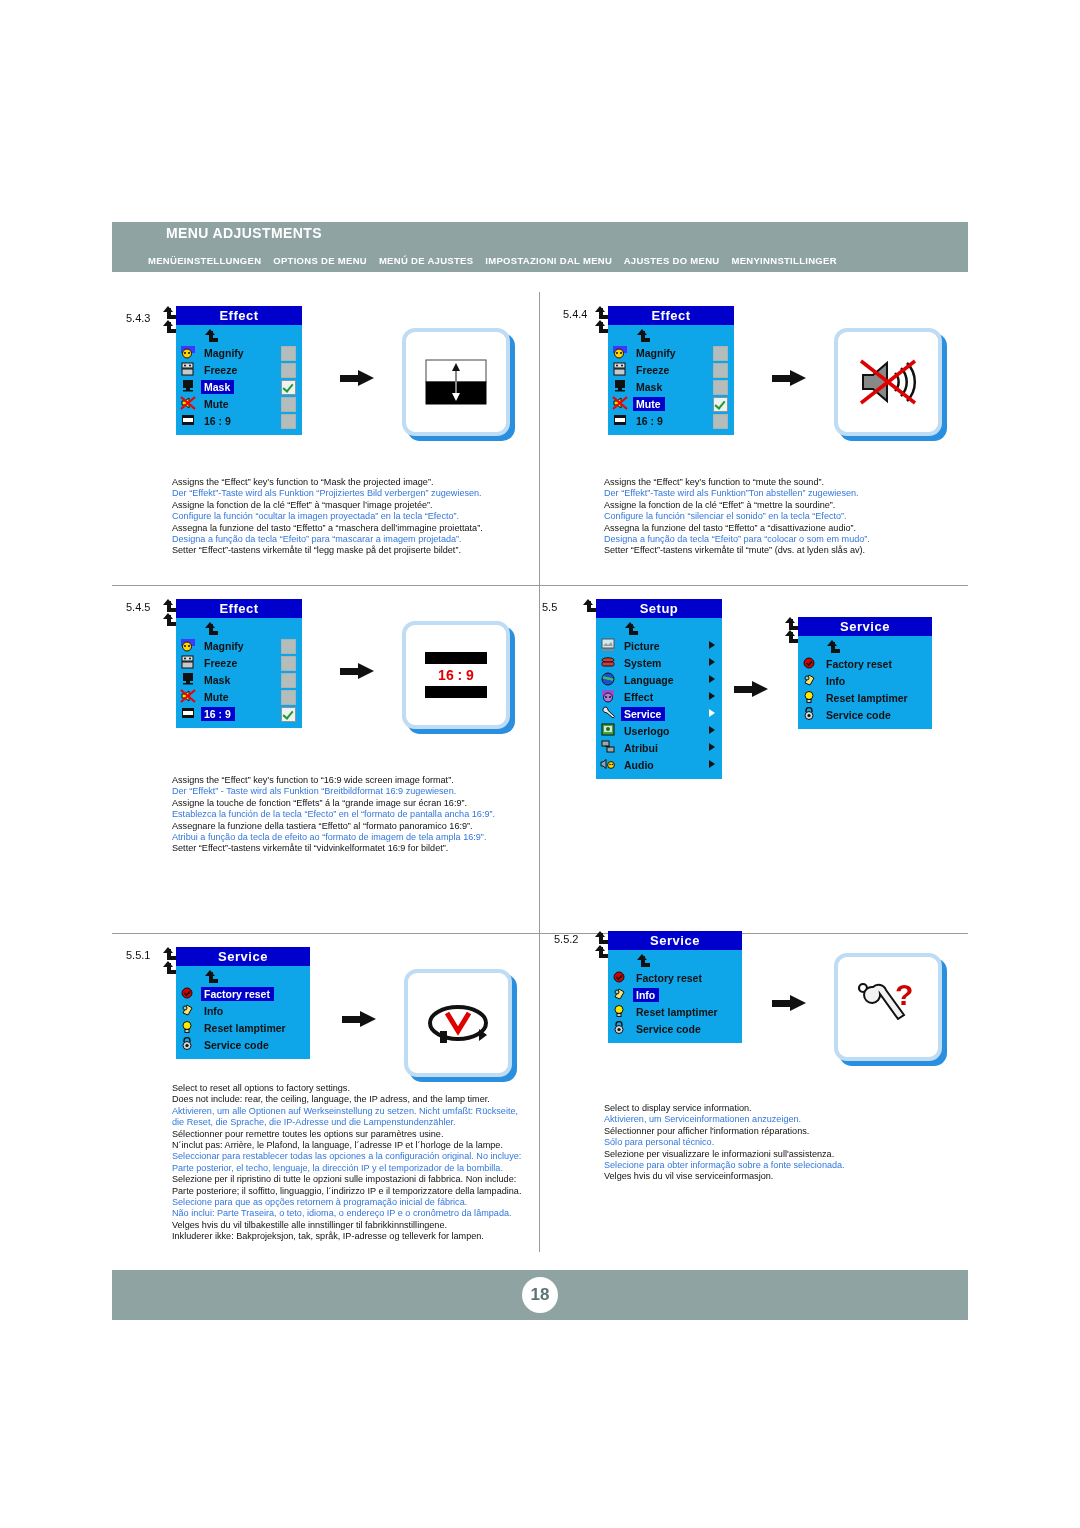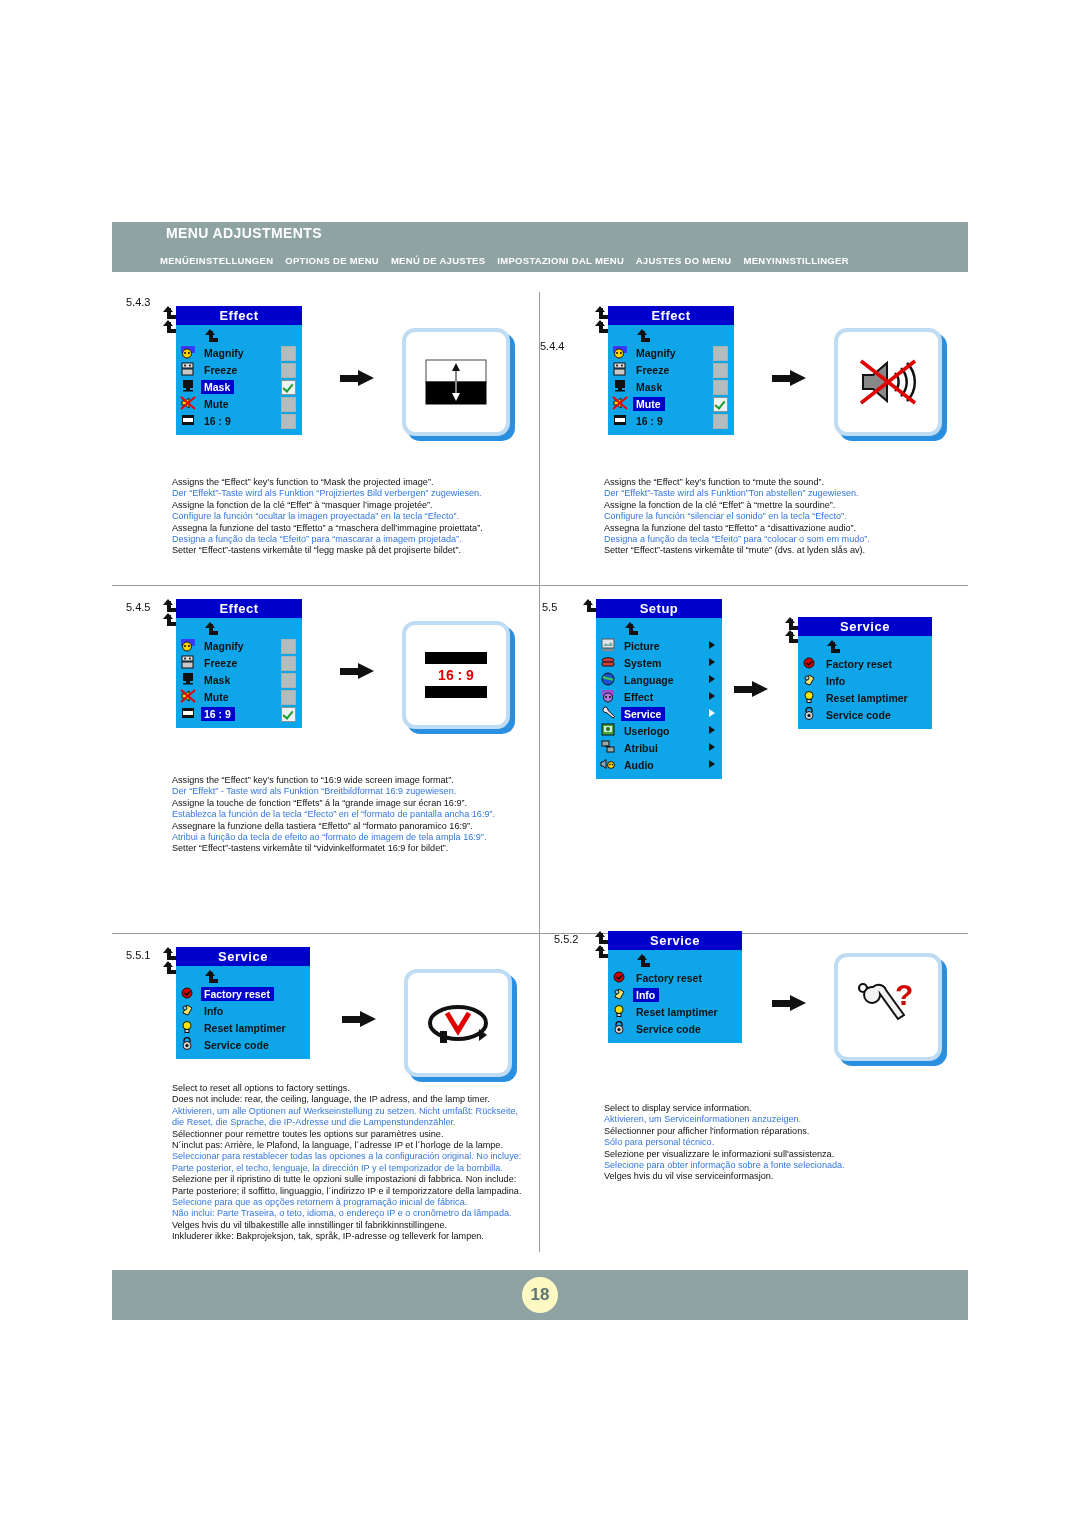--- a/index.html
+++ b/index.html
@@ -16,21 +16,21 @@
   
   .header{
     position:absolute;left:112px;top:222px;width:856px;height:50px;
     background:#8fa3a3;
   }
   .header .h-title{
     position:absolute;left:54px;top:3px;
     font-size:14px;font-weight:bold;color:#ffffff;letter-spacing:.4px;
   }
   .header .h-sub{
-    position:absolute;left:48px;top:33px;
+    position:absolute;left:36px;top:33px;
     font-size:9.5px;font-weight:bold;color:#ffffff;letter-spacing:.3px;
     white-space:nowrap;
   }
   .header .h-sub span{margin-right:9px;}
 
   
   .grid{position:absolute;left:112px;top:292px;width:856px;height:960px;}
   .cell{position:absolute;}
   .c1{left:0;  top:0;   width:428px;height:293px;}
   .c2{left:428px;top:0; width:428px;height:293px;}
@@ -115,21 +115,21 @@
   .para .no{color:#111;}
   .para div{white-space:nowrap;}
 
   
   .footer{
     position:absolute;left:112px;top:1270px;width:856px;height:50px;
     background:#8fa3a3;
   }
   .footer .pagecircle{
     position:absolute;left:50%;transform:translateX(-50%);top:7px;
-    width:36px;height:36px;border-radius:50%;background:#fef9c3;
+    width:36px;height:36px;border-radius:50%;background:#ffffff;
     color:#5d7475;font-size:17px;font-weight:bold;
     display:flex;align-items:center;justify-content:center;
   }
 </style>
 </head>
 <body>
 
 <div class="page">
 
   <div class="header">
@@ -145,21 +145,21 @@
   </div>
 
   <div class="grid">
     <div class="hr hr1"></div>
     <div class="hr hr2"></div>
     <div class="vr vr1"></div>
     <div class="vr vr2"></div>
     <div class="vr vr3"></div>
 
     <div class="cell c1">
-      <div class="stepno" style="left:14px;top:4px;">5.4.3</div>
+      <div class="stepno" style="left:14px;top:20px;">5.4.3</div>
       <div class="hook" style="left:50px;top:14px;">
         <div class="tip"></div>
           <div class="stem"></div>
           <div class="foot"></div>
       </div>
       <div class="hook" style="left:50px;top:28px;">
         <div class="tip"></div>
           <div class="stem"></div>
           <div class="foot"></div>
       </div>
@@ -255,21 +255,21 @@
         <div class="de">Der “Effekt”-Taste wird als Funktion “Projiziertes Bild verbergen” zugewiesen.</div>
         <div class="fr">Assigne la fonction de la clé “Effet” à “masquer l’image projetée”.</div>
         <div class="es">Configure la función “ocultar la imagen proyectada” en la tecla “Efecto”.</div>
         <div class="it">Assegna la funzione del tasto “Effetto” a “maschera dell’immagine proiettata”.</div>
         <div class="pt">Designa a função da tecla “Efeito” para “mascarar a imagem projetada”.</div>
         <div class="no">Setter “Effect”-tastens virkemåte til “legg maske på det projiserte bildet”.</div>
       </div>
     </div>
 
     <div class="cell c2">
-      <div class="stepno" style="left:0;top:16px;margin-top:32px;">5.4.4</div>
+      <div class="stepno" style="left:23px;top:16px;">5.4.4</div>
       <div class="hook" style="left:54px;top:14px;">
         <div class="tip"></div>
           <div class="stem"></div>
           <div class="foot"></div>
       </div>
       <div class="hook" style="left:54px;top:28px;">
         <div class="tip"></div>
           <div class="stem"></div>
           <div class="foot"></div>
       </div>

